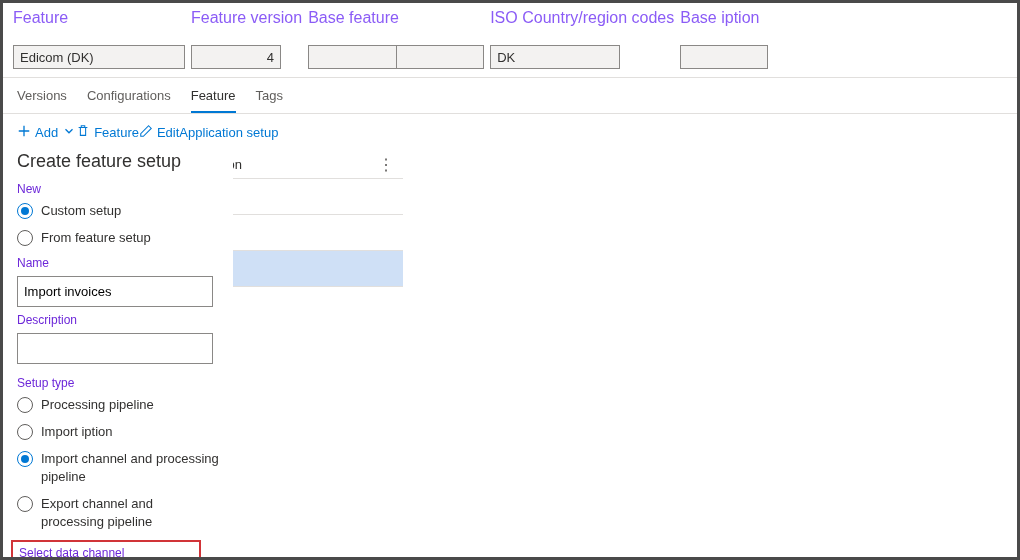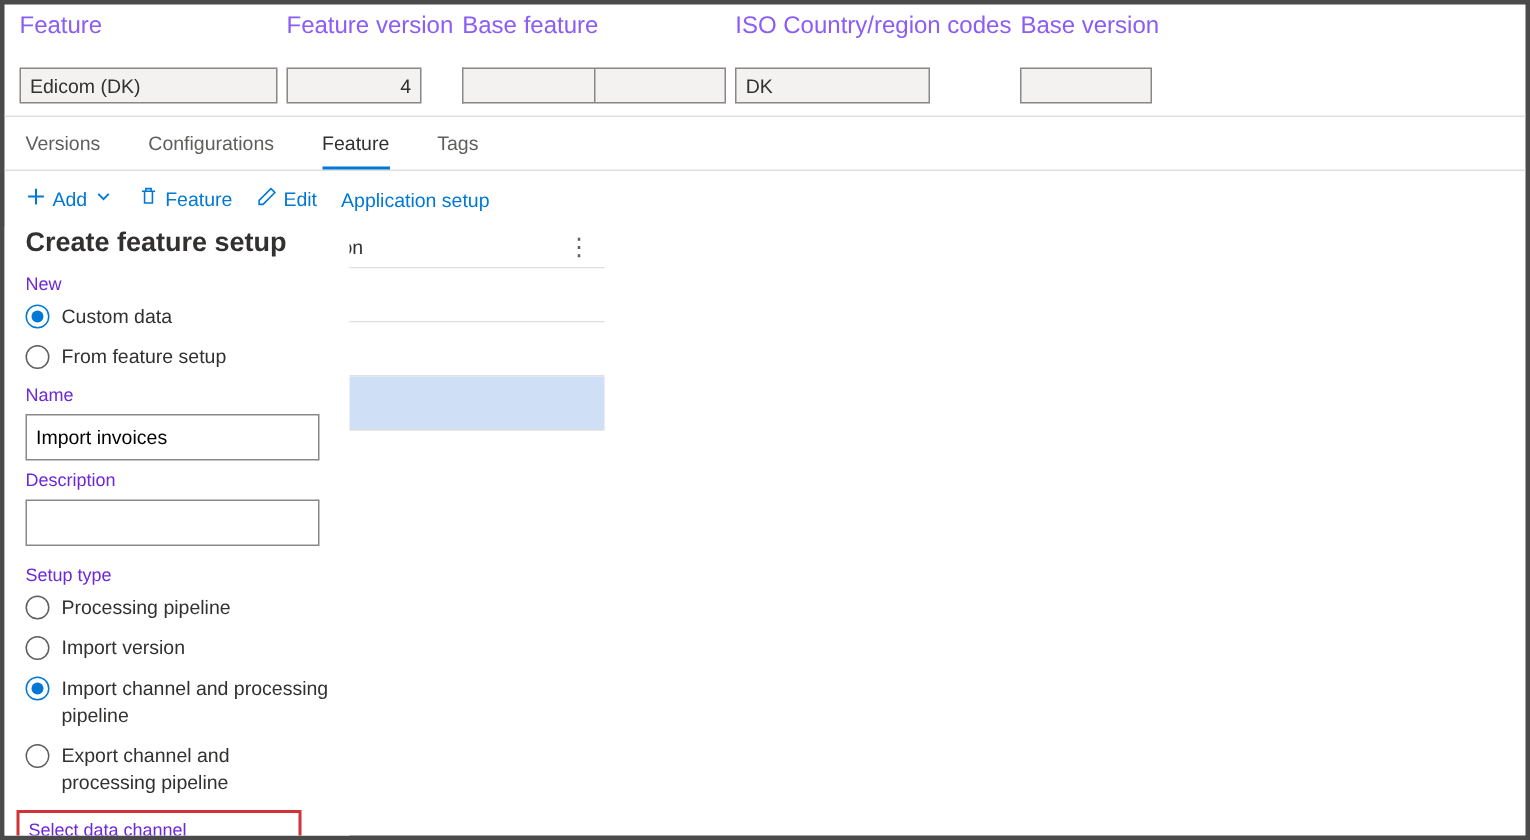--- a/index.html
+++ b/index.html
@@ -31,40 +31,40 @@
     color: #323130;
   }
   .w-feature { width: 172px; }
   .w-version { width: 90px; text-align: right; }
   .w-iso { width: 130px; }
   .w-base { width: 88px; }
   .w-basev { width: 88px; }
 
   .tabs {
     display: flex;
-    gap: 32px;
+    gap: 20px;
     padding: 10px 14px 0 14px;
     border-bottom: 1px solid #e1dfdd;
   }
   .tab {
     padding-bottom: 8px;
     font-size: 13px;
     color: #605e5c;
     cursor: pointer;
   }
   .tab.active {
     color: #323130;
     border-bottom: 2px solid #0078d4;
     font-weight: 400;
   }
 
   .toolbar {
     display: flex;
-    align-items: flex-end;
-    gap: 16px;
+    align-items: center;
+    gap: 0;
     padding: 10px 14px;
   }
   .tool-btn {
     display: inline-flex;
     align-items: center;
     gap: 4px;
     color: #0078d4;
     font-size: 13px;
     cursor: pointer;
   }
@@ -102,21 +102,21 @@
 
   .panel {
     position: relative;
     z-index: 2;
     width: 230px;
     background: #fff;
     padding: 0 14px 0 14px;
   }
   .panel-title {
     font-size: 18px;
-    font-weight: 700;
+    font-weight: 400;
     color: #323130;
     margin-bottom: 10px;
   }
   .panel-section-label {
     font-size: 12px;
     color: #6d28d9;
     margin-top: 6px;
     margin-bottom: 6px;
   }
   .radio-row, .radio-row-multi {
@@ -183,21 +183,21 @@
     <div style="display:flex;">
       <input class="field-input w-base" style="border-right: none;" value="">
       <input class="field-input w-base" style="">
     </div>
   </div>
   <div class="field-group">
     <span class="field-label">ISO Country/region codes</span>
     <input class="field-input w-iso" value="DK" style="">
   </div>
   <div class="field-group">
-    <span class="field-label">Base version</span>
+    <span class="field-label">Base iption</span>
     <input class="field-input w-basev" value="" style="">
   </div>
 </div>
 
 <div class="tabs">
   <div class="tab">Versions</div>
   <div class="tab">Configurations</div>
   <div class="tab active">Feature</div>
   <div class="tab">Tags</div>
 </div>
@@ -243,42 +243,42 @@
     </div>
   </div>
 
   <div class="panel">
     <div class="panel-title">Create feature setup</div>
 
     <div class="panel-section-label">New</div>
 
     <div class="radio-row">
       <span class="radio checked"></span>
-      <span>Custom data</span>
+      <span>Custom setup</span>
     </div>
     <div class="radio-row">
       <span class="radio"></span>
       <span>From feature setup</span>
     </div>
 
     <div class="panel-section-label">Name</div>
     <input class="text-input" value="Import invoices" style="">
 
     <div class="panel-section-label">Description</div>
     <input class="text-input" value="" style="">
 
     <div class="panel-section-label" style="margin-top:12px">Setup type</div>
 
     <div class="radio-row">
       <span class="radio"></span>
       <span>Processing pipeline</span>
     </div>
     <div class="radio-row">
       <span class="radio"></span>
-      <span>Import version</span>
+      <span>Import iption</span>
     </div>
     <div class="radio-row-multi">
       <span class="radio checked"></span>
       <span>Import channel and processing pipeline</span>
     </div>
     <div class="radio-row-multi">
       <span class="radio"></span>
       <span>Export channel and processing pipeline</span>
     </div>
 

